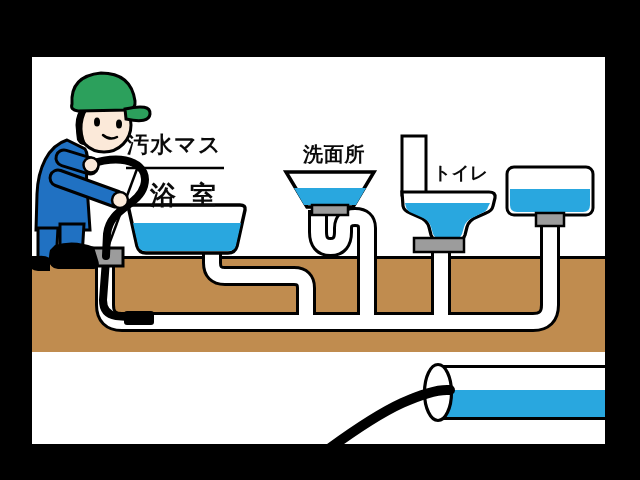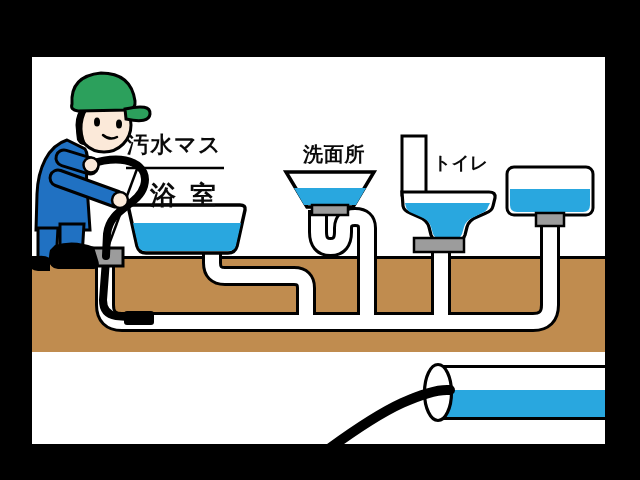--- a/index.html
+++ b/index.html
@@ -6,21 +6,21 @@
   #stage{position:relative;width:640px;height:480px;background:var(--background,#000);overflow:hidden;
          font-family:Liberation Sans, sans-serif;margin-top:16px;}
   #stage svg{position:absolute;left:0;top:0;}
   .pipe-outline{fill:none;stroke:var(--outline,#000);stroke-width:20;stroke-linecap:butt;}
   .pipe-inner{fill:none;stroke:#fff;stroke-width:14;stroke-linecap:butt;}
   .outl{stroke:var(--outline,#000);}
   .lbl{position:absolute;color:#0a0a0a;font-weight:bold;line-height:1;white-space:nowrap;}
   .lbl-osui{left:127px;top:118px;font-size:22px;letter-spacing:1.5px;}
   .lbl-yoku{left:150px;top:166px;font-size:26px;letter-spacing:14px;}
   .lbl-senmen{left:303px;top:128px;font-size:20px;letter-spacing:0.8px;}
-  .lbl-toire{left:433px;top:138px;font-size:18px;letter-spacing:0px;}
+  .lbl-toire{left:433px;top:148px;font-size:18px;letter-spacing:0px;}
   .lbl-kitchen{left:509px;top:127px;font-size:19px;letter-spacing:0px;}
 </style>
 </head>
 <body>
 
 <div id="stage">
   <svg width="640" height="480" viewBox="0 0 640 480">
 
     <rect x="0" y="0" width="640" height="480" style="fill:var(--background)"></rect>
     <rect x="32" y="41" width="573" height="387" style="fill:var(--surface)"></rect>

